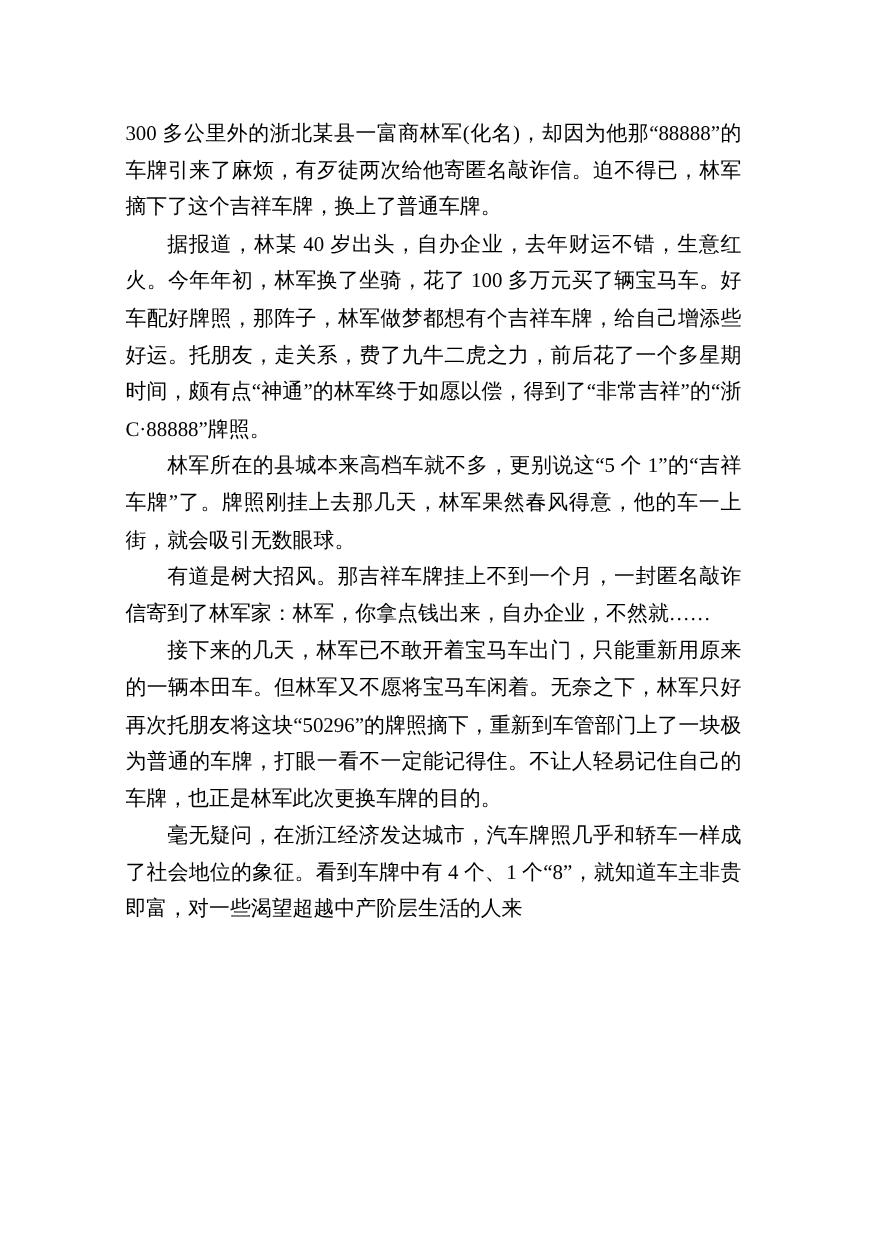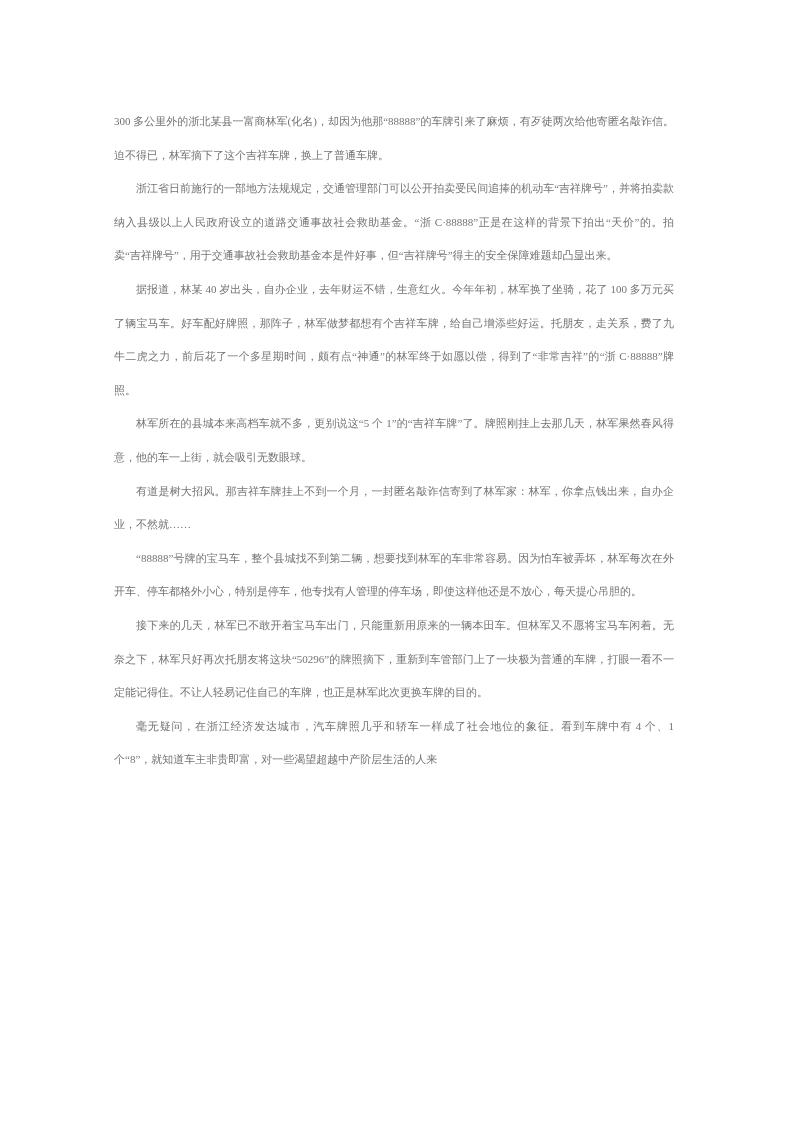--- a/index.html
+++ b/index.html
@@ -13,41 +13,39 @@
     height: 1123px;
     background: #ffffff;
     overflow: hidden;
   }
   .text-body {
     position: absolute;
     left: 114px;
     top: 105px;
     width: 560px;
     font-family: "Liberation Serif", "DejaVu Serif", serif;
-    font-size: 11px;
+    font-size: 19px;
     line-height: 33.6px;
-    color: #737373;
+    color: #000000;
     text-align: justify;
   }
   .text-body p {
     margin: 0;
     padding: 0;
     word-break: break-all;
   }
   .text-body p.indent {
     text-indent: 2em;
   }
 </style>
 </head>
 <body>
 
 <div class="sheet">
   <div class="text-body">
     <p class="para">300 多公里外的浙北某县一富商林军(化名)，却因为他那“88888”的车牌引来了麻烦，有歹徒两次给他寄匿名敲诈信。迫不得已，林军摘下了这个吉祥车牌，换上了普通车牌。</p>
-    <p class="para indent">浙江省日前施行的一部地方法规规定，交通管理部门可以公开拍卖受民间追捧的机动车“吉祥牌号”，并将拍卖款纳入县级以上人民政府设立的道路交通事故社会救助基金。“浙 C·88888”正是在这样的背景下拍出“天价”的。拍卖“吉祥牌号”，用于交通事故社会救助基金本是件好事，但“吉祥牌号”得主的安全保障难题却凸显出来。</p>
     <p class="para indent">据报道，林某 40 岁出头，自办企业，去年财运不错，生意红火。今年年初，林军换了坐骑，花了 100 多万元买了辆宝马车。好车配好牌照，那阵子，林军做梦都想有个吉祥车牌，给自己增添些好运。托朋友，走关系，费了九牛二虎之力，前后花了一个多星期时间，颇有点“神通”的林军终于如愿以偿，得到了“非常吉祥”的“浙 C·88888”牌照。</p>
     <p class="para indent">林军所在的县城本来高档车就不多，更别说这“5 个 1”的“吉祥车牌”了。牌照刚挂上去那几天，林军果然春风得意，他的车一上街，就会吸引无数眼球。</p>
     <p class="para indent">有道是树大招风。那吉祥车牌挂上不到一个月，一封匿名敲诈信寄到了林军家：林军，你拿点钱出来，自办企业，不然就……</p>
-    <p class="para indent">“88888”号牌的宝马车，整个县城找不到第二辆，想要找到林军的车非常容易。因为怕车被弄坏，林军每次在外开车、停车都格外小心，特别是停车，他专找有人管理的停车场，即使这样他还是不放心，每天提心吊胆的。</p>
     <p class="para indent">接下来的几天，林军已不敢开着宝马车出门，只能重新用原来的一辆本田车。但林军又不愿将宝马车闲着。无奈之下，林军只好再次托朋友将这块“50296”的牌照摘下，重新到车管部门上了一块极为普通的车牌，打眼一看不一定能记得住。不让人轻易记住自己的车牌，也正是林军此次更换车牌的目的。</p>
     <p class="para indent">毫无疑问，在浙江经济发达城市，汽车牌照几乎和轿车一样成了社会地位的象征。看到车牌中有 4 个、1 个“8”，就知道车主非贵即富，对一些渴望超越中产阶层生活的人来</p>
   </div>
 </div>
 
 </body></html>

